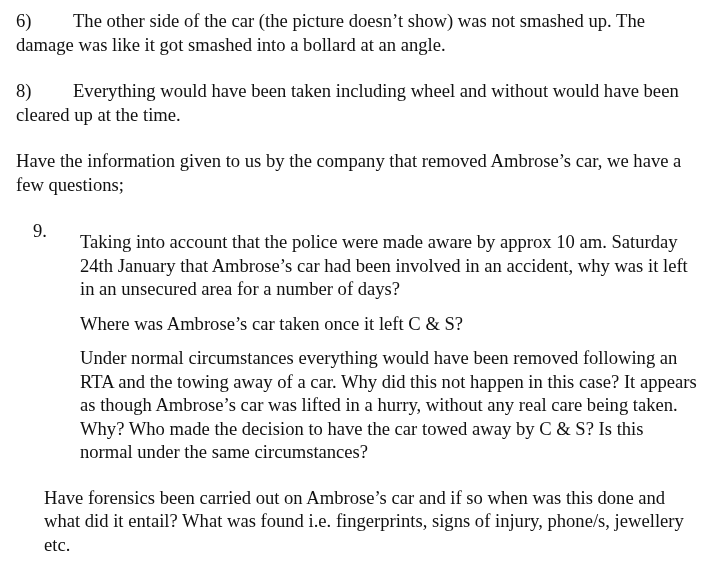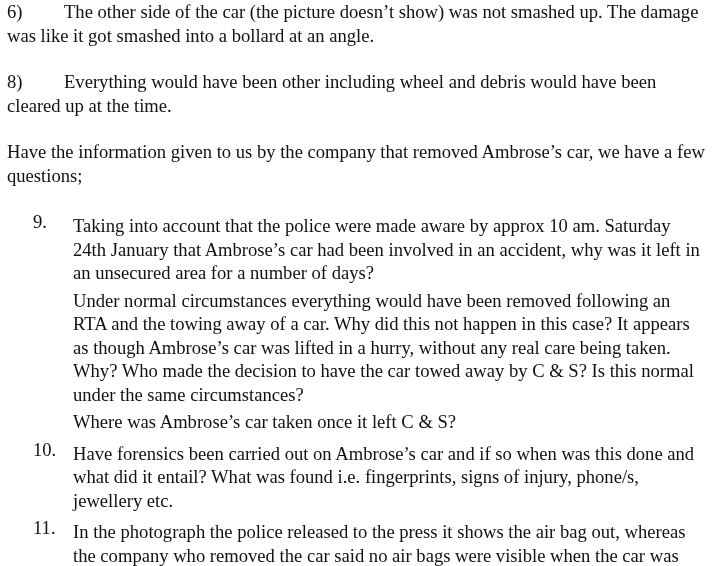--- a/index.html
+++ b/index.html
@@ -2,48 +2,47 @@
 <html><head>
 <meta charset="utf-8">
 <style>
   html, body { margin:0; padding:0; }
   body {
     width:714px; height:566px; overflow:hidden; background:#ffffff;
     font-family:"Liberation Serif", "DejaVu Serif", serif;
     color:#111; font-size:18.6px; line-height:23.5px;
   }
   .page { position:relative; padding:0 0 0 7px; }
-  p { margin:0; }
+  p { margin:9px; }
   .para { margin-bottom:23px; }
   .num { display:inline-block; width:57px; }
   .qlist { margin:0; padding:0; }
   .q { display:flex; padding-left:26px; }
   .qnum { width:36px; flex:none; }
   .qbody { flex:1; padding-right:6px; }
-  .qbody p { margin:4px; }
+  .qbody p { margin:11px; }
 </style>
 </head>
 <body>
 
 <div class="page">
   <p class="para"><span class="num">6)</span><span>The other side of the car (the picture doesn’t show) was not smashed up.  The damage was like it got smashed into a bollard at an angle.</span></p>
-  <p class="para"><span class="num">8)</span><span>Everything would have been other including wheel and debris would have been cleared up at the time.</span></p>
+  <p class="para"><span class="num">8)</span><span>Everything would have been taken including wheel and without would have been cleared up at the time.</span></p>
   <p class="para">Have the information given to us by the company that removed Ambrose’s car, we have a few questions;</p>
 
   <div class="qlist">
     <div class="q">
       <span class="qnum">9.</span>
       <div class="qbody">
         <p>Taking into account that the police were made aware by approx 10 am. Saturday 24th January that Ambrose’s car had been involved in an accident, why was it left in an unsecured area for a number of days?</p>
+        <p>Where was Ambrose’s car taken once it left C &amp; S?</p>
         <p>Under normal circumstances everything would have been removed following an RTA and the towing away of a car.  Why did this not happen in this case?  It appears as though Ambrose’s car was lifted in a hurry, without any real care being taken.  Why?  Who made the decision to have the car towed away by C &amp; S?  Is this normal under the same circumstances?</p>
-        <p>Where was Ambrose’s car taken once it left C &amp; S?</p>
       </div>
     </div>
     <div class="q">
-      <span class="qnum">10.</span>
       <div class="qbody">
         <p>Have forensics been carried out on Ambrose’s car and if so when was this done and what did it entail?  What was found i.e. fingerprints, signs of injury, phone/s, jewellery etc.</p>
       </div>
     </div>
     <div class="q">
       <span class="qnum">11.</span>
       <div class="qbody">
         <p>In the photograph the police released to the press it shows the air bag out, whereas the company who removed the car said no air bags were visible when the car was taken away.</p>
       </div>
     </div>

